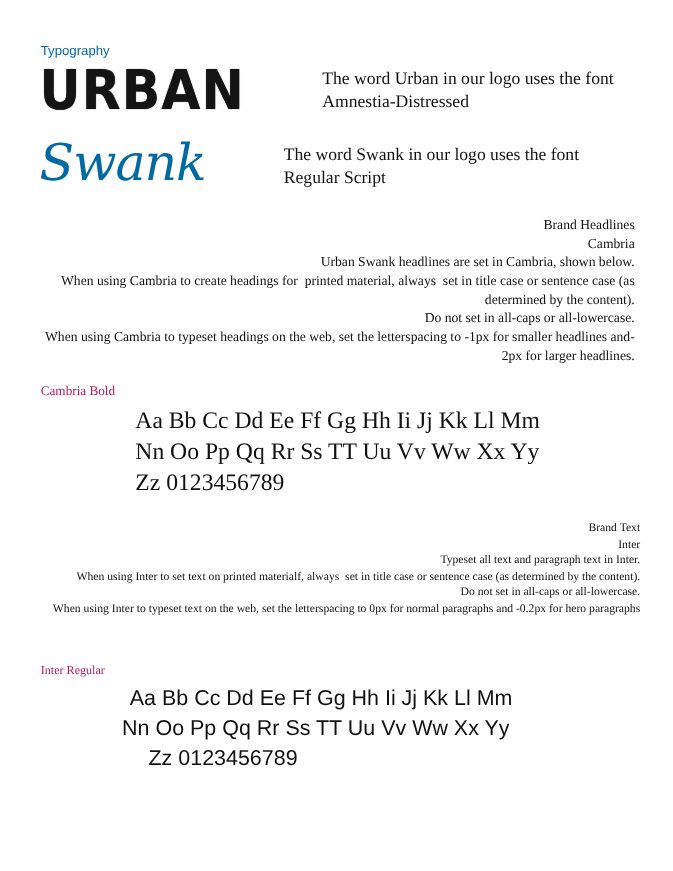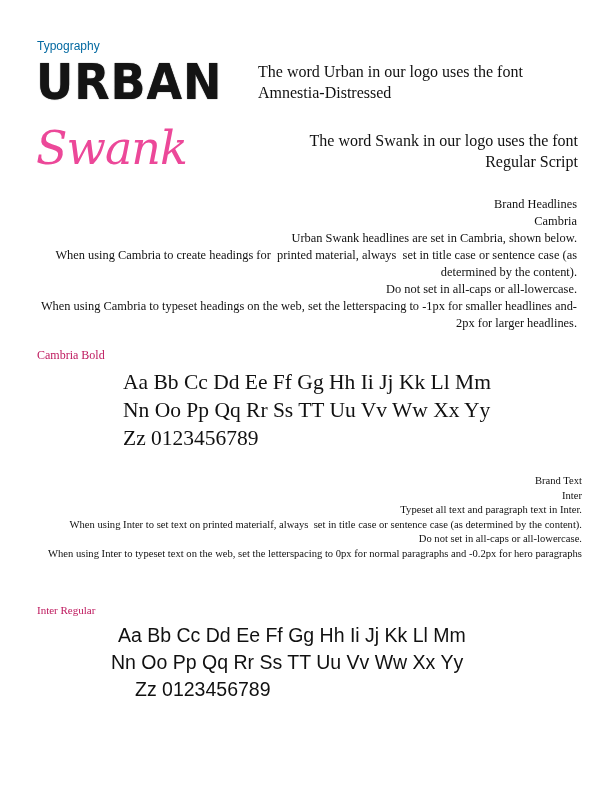--- a/index.html
+++ b/index.html
@@ -17,29 +17,29 @@
       left: 36px; top: 52px;
       font-family: "DejaVu Sans", sans-serif; font-weight: bold;
       font-size: 50px; letter-spacing: 1px; line-height: 60px;
       transform: scaleX(0.92); transform-origin: left top;
       color: #141414;
       text-shadow: 0 0 1px #333;
     }
     .logo-swank {
       left: 36px; top: 118px;
       font-family: "DejaVu Serif", serif; font-style: italic;
-      font-size: 46px; line-height: 60px; color: #ec4899;
+      font-size: 46px; line-height: 60px; color: #0369a1;
       letter-spacing: -1px;
     }
     .font-note {
       left: 258px; font-family: "Liberation Serif", serif;
       font-size: 16px; line-height: 21px; color: #111; width: 320px;
     }
-    .note1 { top: 61px; }
-    .note2 { top: 130px; text-align: right; }
+    .note1 { top: 61px; margin-left: 35px; }
+    .note2 { top: 130px; }
     .block {
       left: 37px; font-family: "Liberation Serif", serif;
       font-size: 12.4px; line-height: 17px; color: #111; width: 540px; text-align: right;
     }
     .block div { white-space: pre-wrap; }
     .headlines { top: 196px; }
     .specimen-label {
       left: 37px; font-family: "Liberation Serif", serif; font-size: 12px; color: #be185d;
     }
     .cambria-label { top: 348px; }

